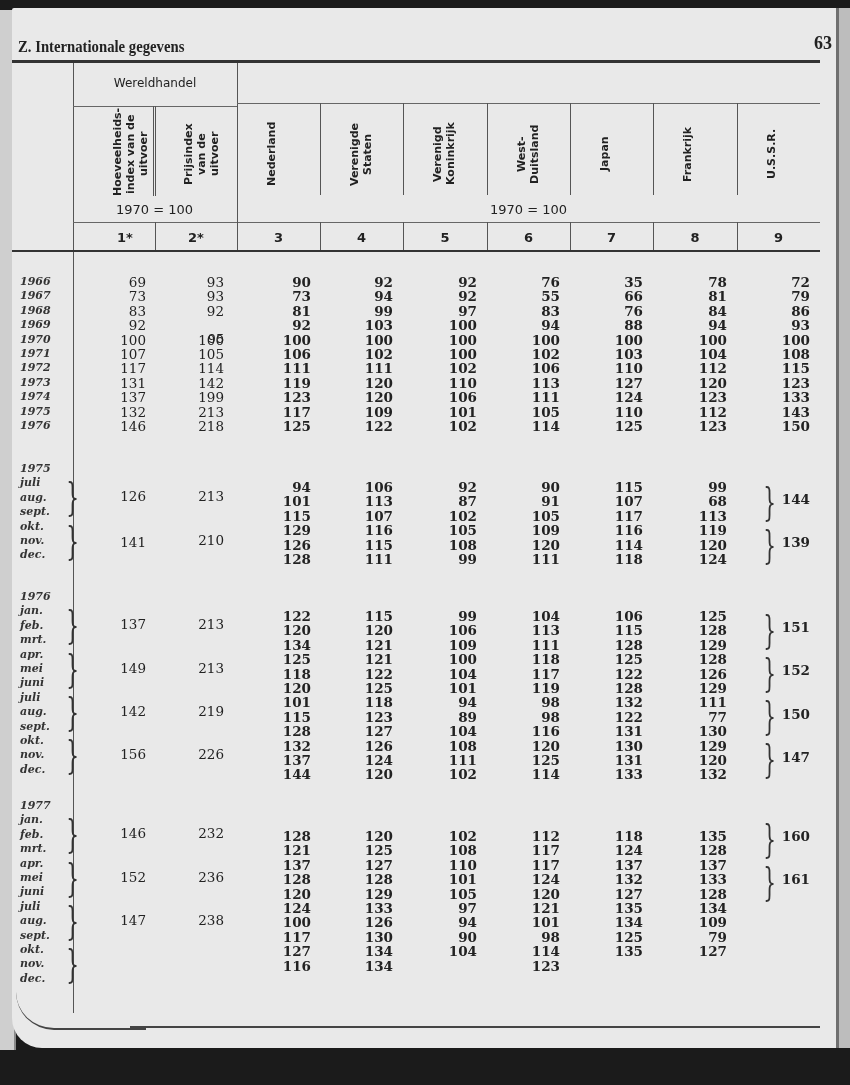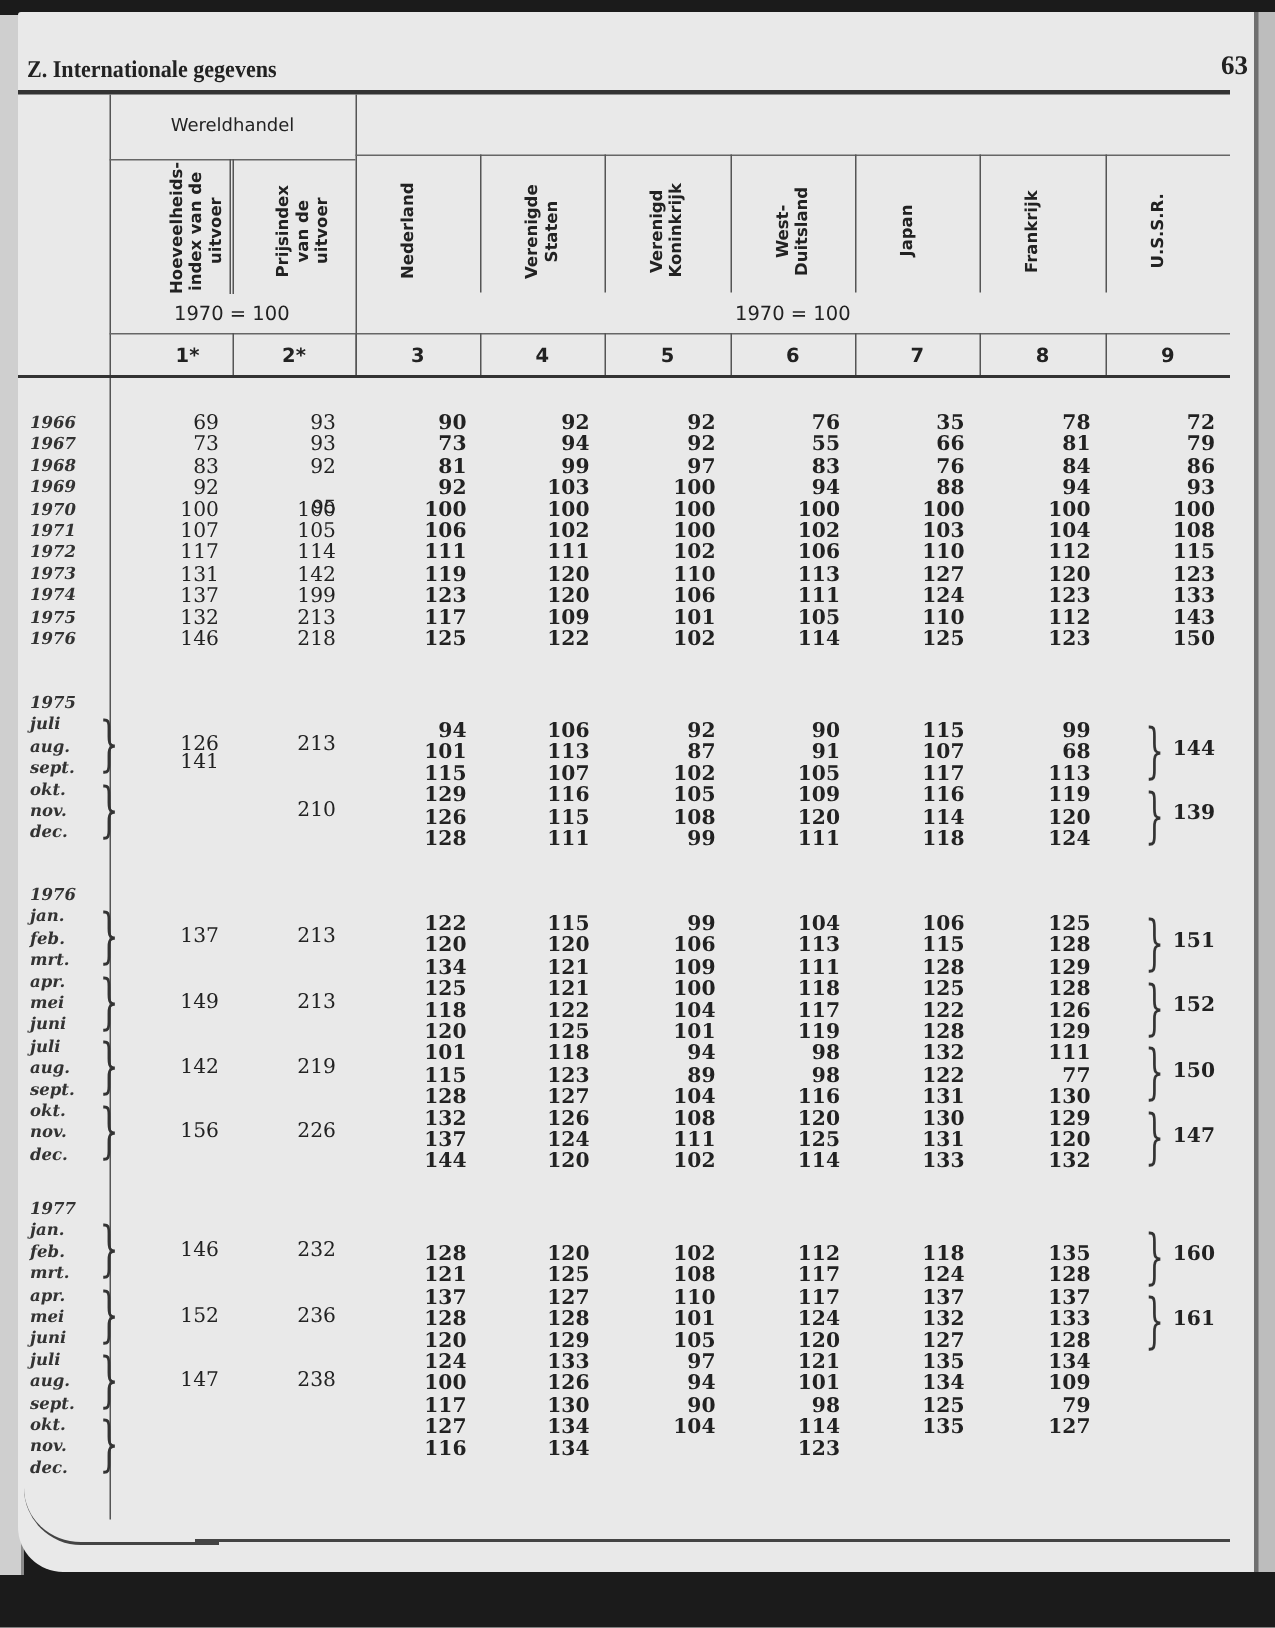--- a/index.html
+++ b/index.html
@@ -206,21 +206,21 @@
       <div class="rowlab" style="top: 505.2px;">sept.</div>
       <div class="rowlab" style="top: 519.6px;">okt.</div>
       <div class="rowlab" style="top: 534px;">nov.</div>
       <div class="rowlab" style="top: 548.4px;">dec.</div>
       <div class="brace" style="left: 60px; top: 476.4px;">}</div>
       <div class="cell" style="left: 106px; top: 489.36px;">126</div>
       <div class="cell" style="left: 184px; top: 489.36px;">213</div>
       <div class="brace" style="left: 757px; top: 480.72px;">}</div>
       <div class="cell bold" style="left: 770px; top: 492.24px;">144</div>
       <div class="brace" style="left: 60px; top: 519.6px;">}</div>
-      <div class="cell" style="left: 106px; top: 501px;">141</div>
+      <div class="cell" style="left: 106px; top: 535px;">141</div>
       <div class="cell" style="left: 184px; top: 532.56px;">210</div>
       <div class="brace" style="left: 757px; top: 523.92px;">}</div>
       <div class="cell bold" style="left: 770px; top: 535.44px;">139</div>
       <div class="cell bold" style="left: 271px; top: 480px;">94</div>
       <div class="cell bold" style="left: 353px; top: 480px;">106</div>
       <div class="cell bold" style="left: 437px; top: 480px;">92</div>
       <div class="cell bold" style="left: 520px; top: 480px;">90</div>
       <div class="cell bold" style="left: 603px; top: 480px;">115</div>
       <div class="cell bold" style="left: 687px; top: 480px;">99</div>
       <div class="cell bold" style="left: 271px; top: 494.4px;">101</div>

